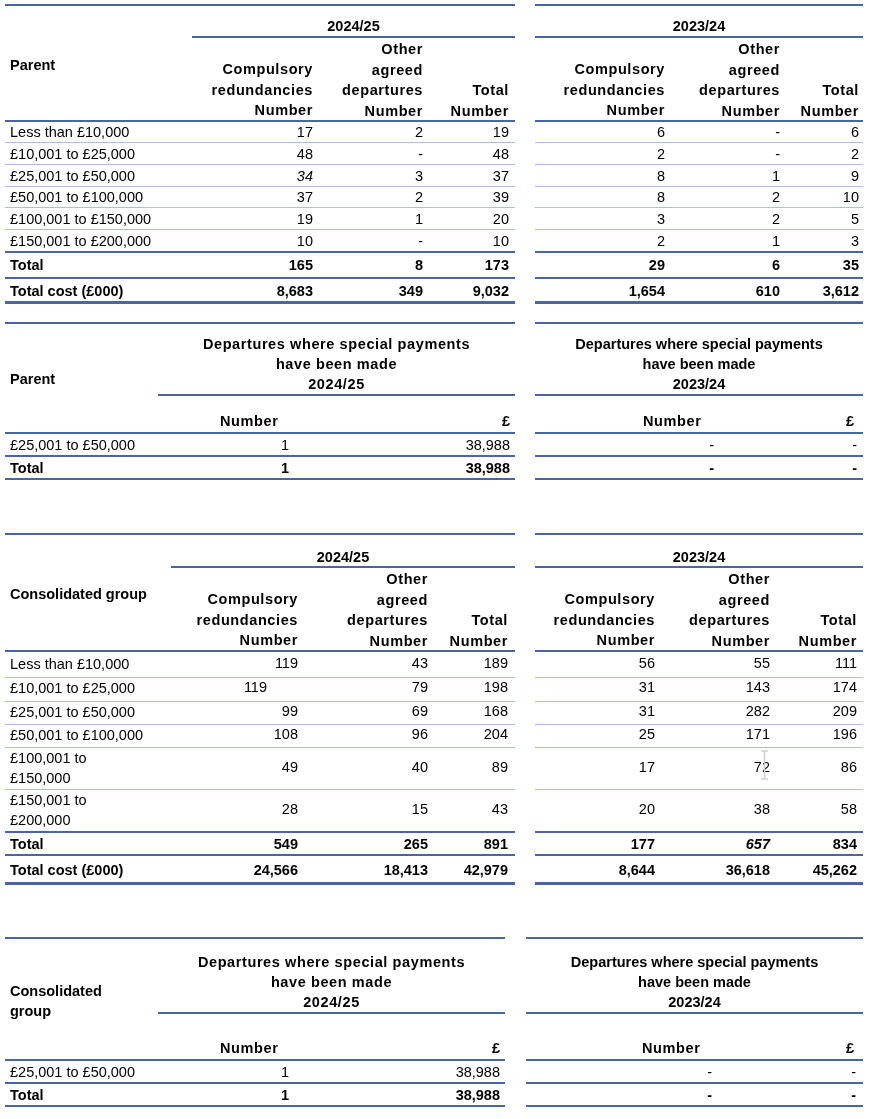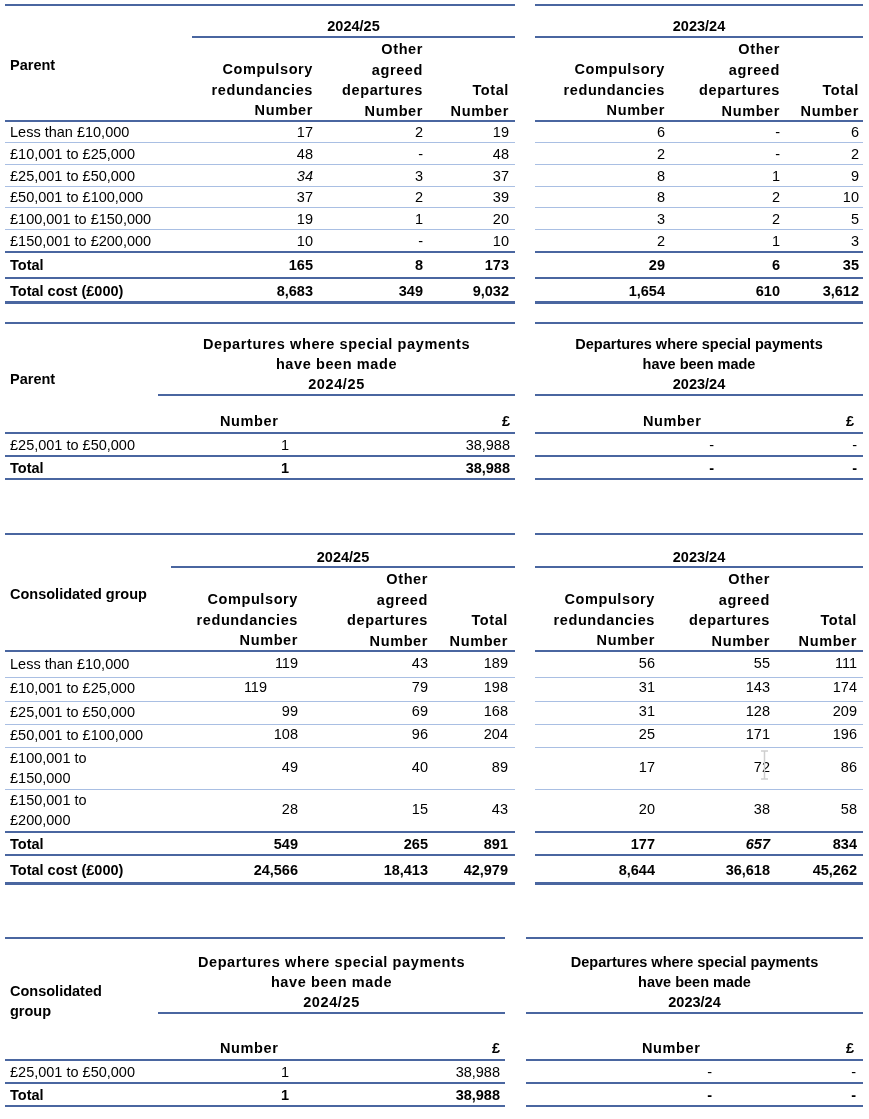--- a/index.html
+++ b/index.html
@@ -271,21 +271,21 @@
       </div>
       <div class="hl thin" style="left:5px; top:701px; width:510px;"></div>
       <div class="hl thin" style="left:535px; top:701px; width:328px;"></div>
       <div class="" style="">
         <div class="t" style="left:10px; top:702px; line-height:20px;">
           <div>£25,001 to £50,000</div>
         </div>
         <div class="t r" style="right:571px; top:702px;">99</div>
         <div class="t r" style="right:214px; top:702px;">31</div>
         <div class="t r" style="right:441px; top:702px;">69</div>
-        <div class="t r" style="right:99px; top:702px;">128</div>
+        <div class="t r" style="right:99px; top:702px;">282</div>
         <div class="t r" style="right:361px; top:702px;">168</div>
         <div class="t r" style="right:12px; top:702px;">209</div>
       </div>
       <div class="hl thin" style="left:5px; top:724px; width:510px;"></div>
       <div class="hl thin" style="left:535px; top:724px; width:328px;"></div>
       <div class="" style="">
         <div class="t" style="left:10px; top:725px; line-height:20px;">
           <div>£50,001 to £100,000</div>
         </div>
         <div class="t r" style="right:571px; top:725px;">108</div>

